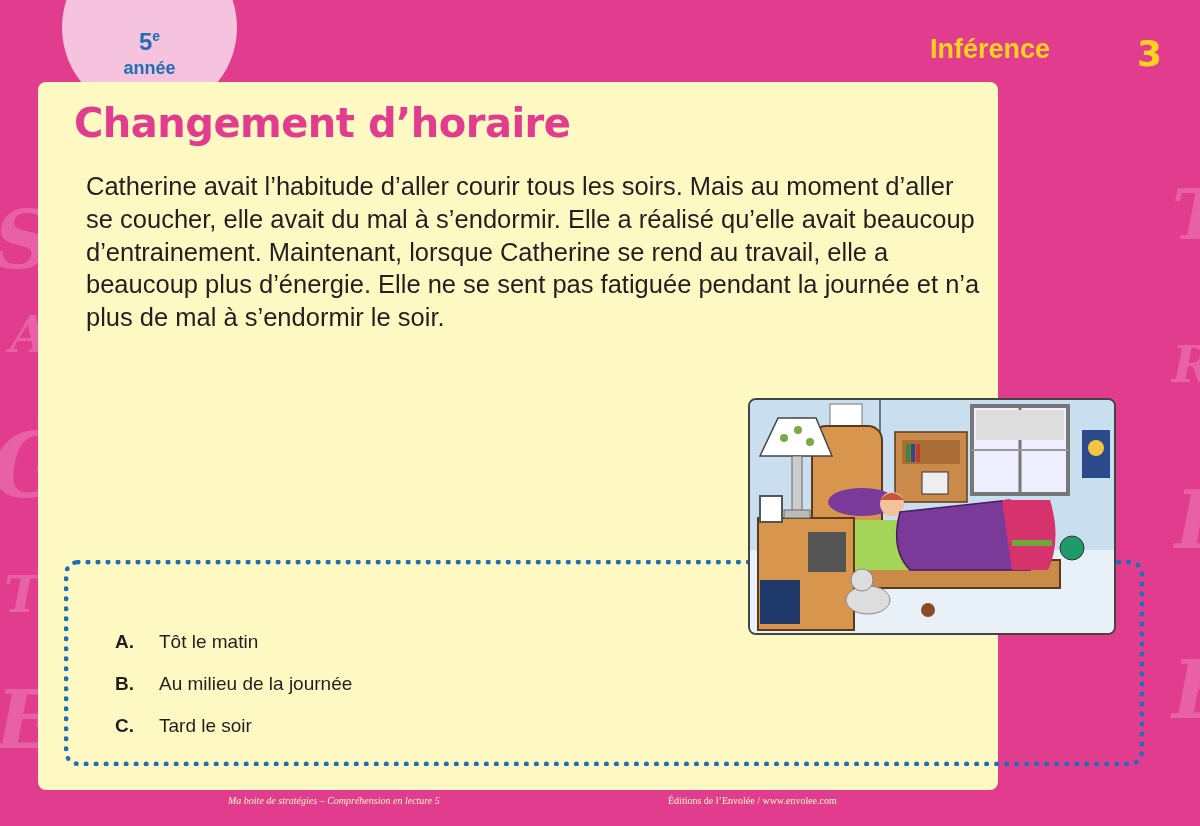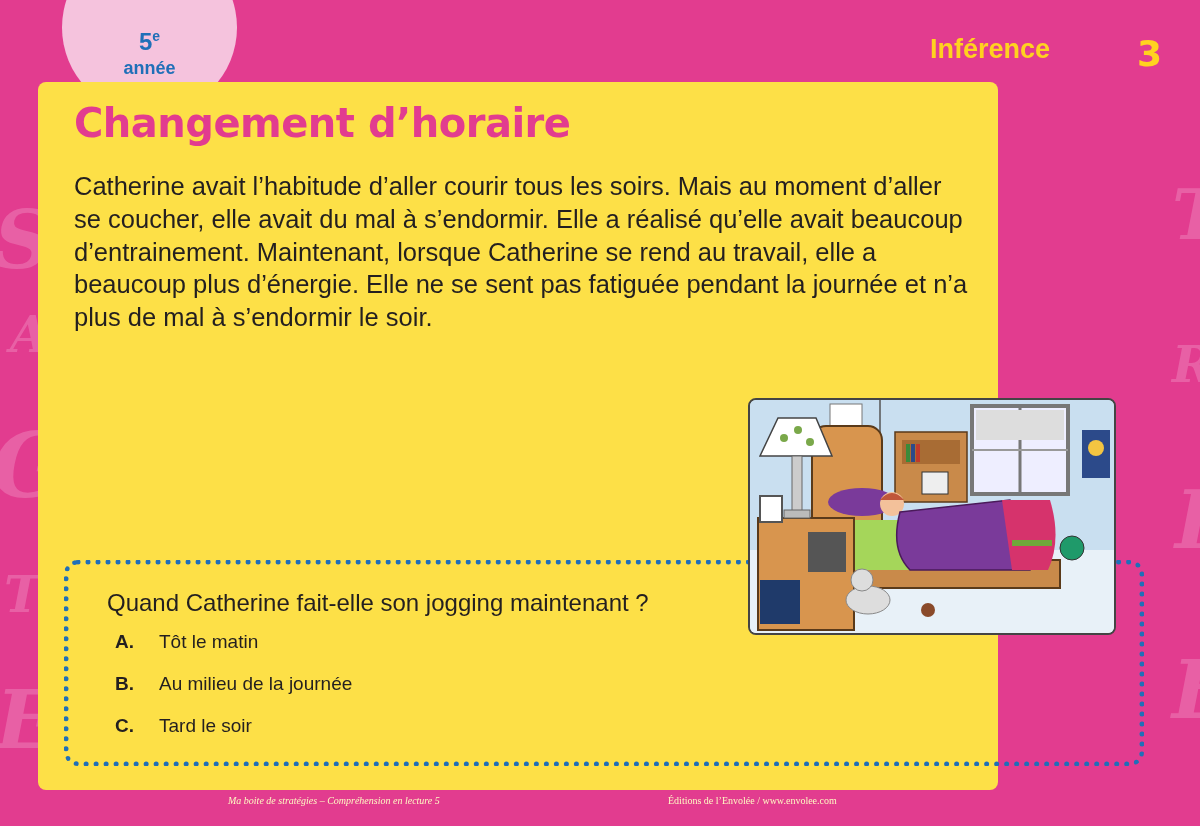--- a/index.html
+++ b/index.html
@@ -45,31 +45,31 @@
   }
   .card-num {
     position: absolute; top: 33px; left: 1137px;
     color: #ffd21f; font-weight: bold; font-size: 36px;
     font-family: "DejaVu Sans", sans-serif;
   }
   .card {
     position: absolute;
     left: 38px; top: 82px;
     width: 960px; height: 708px;
-    background: #fde047;
+    background: #fef9c3;
     border-radius: 8px;
   }
   .title {
     position: absolute; left: 36px; top: 18px;
     color: #e23c8f; font-weight: bold; font-size: 40px;
     font-family: "DejaVu Sans", sans-serif;
     letter-spacing: -0.5px;
   }
   .passage {
-    position: absolute; left: 36px; top: 88px; width: 1040px;
+    position: absolute; left: 48px; top: 88px; width: 1040px;
   }
   .passage-line {
     display: block;
     color: #231f20;
     font-family: "Liberation Sans", sans-serif;
     font-size: 25.5px;
     line-height: 32.8px;
     white-space: nowrap;
   }
   .illustration {
@@ -134,21 +134,20 @@
 
   <div class="passage">
     <span class="passage-line">Catherine avait l’habitude d’aller courir tous les soirs. Mais au moment d’aller</span>
     <span class="passage-line">se coucher, elle avait du mal à s’endormir. Elle a réalisé qu’elle avait beaucoup</span>
     <span class="passage-line">d’entrainement. Maintenant, lorsque Catherine se rend au travail, elle a</span>
     <span class="passage-line">beaucoup plus d’énergie. Elle ne se sent pas fatiguée pendant la journée et n’a</span>
     <span class="passage-line">plus de mal à s’endormir le soir.</span>
   </div>
 
   <div class="question-box">
-    <div class="question">Quand Catherine fait-elle son jogging maintenant ?</div>
     <div class="option" style="top:66px;">
       <span class="letter">A.</span><span>Tôt le matin</span>
     </div>
     <div class="option" style="top:108px;">
       <span class="letter">B.</span><span>Au milieu de la journée</span>
     </div>
     <div class="option" style="top:150px;">
       <span class="letter">C.</span><span>Tard le soir</span>
     </div>
   </div>

